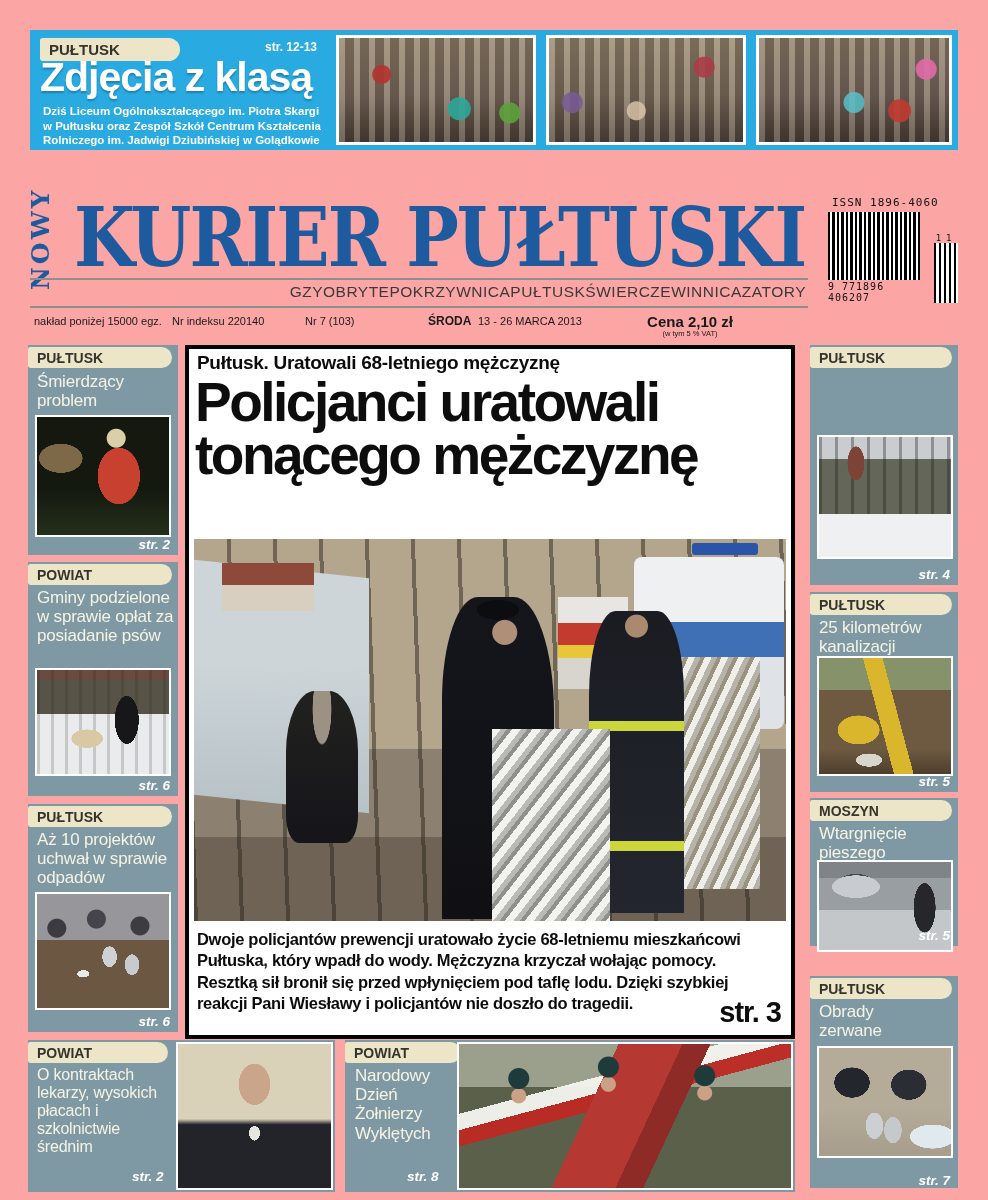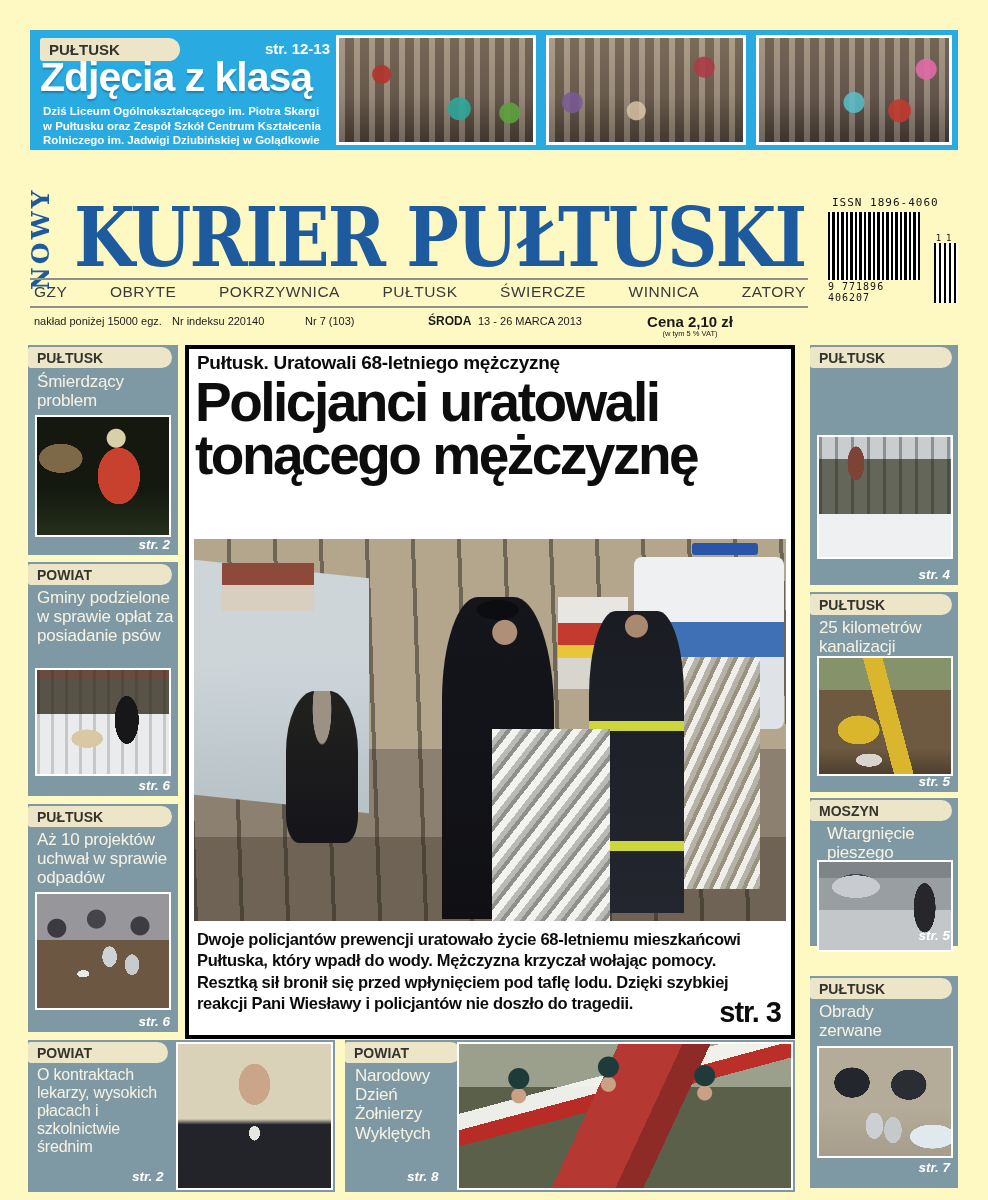--- a/index.html
+++ b/index.html
@@ -1,39 +1,39 @@
 <!DOCTYPE html>
 <html lang="pl" style="--banner-blue: #29abe2; --brand-blue: #1d5a9e; --panel: #7e99a4; --cream: #ece5c7; --ink: #111111;"><head>
 <meta charset="utf-8">
 <style>
   html,body{margin:0;padding:0;background:#e9e9e9;}
-  .page{position:relative;width:988px;height:1200px;background:#fef9c3;margin:0 auto;
+  .page{position:relative;width:988px;height:1200px;background:#fca5a5;margin:0 auto;
         font-family:"Liberation Sans",sans-serif;overflow:hidden;
         --banner-blue:#29abe2;--brand-blue:#1d5a9e;--panel:#7e99a4;--cream:#ece5c7;--ink:#111;}
 
   
   .banner{position:absolute;left:30px;top:30px;width:928px;height:120px;background:var(--banner-blue);}
   .tab{background:var(--cream);color:#34342e;font-weight:bold;font-size:14px;
        padding:3px 12px 2px 9px;border-radius:3px 13px 13px 3px;box-sizing:border-box;line-height:1.2;}
   .banner-tab{position:absolute;left:10px;top:8px;width:140px;height:23px;font-size:15px;}
-  .banner-ref{position:absolute;left:235px;top:10px;color:#fff;font-weight:bold;font-size:15px;}
+  .banner-ref{position:absolute;left:235px;top:10px;color:#fff;font-weight:bold;font-size:12px;}
   .banner-title{position:absolute;left:10px;top:24px;color:#fff;font-weight:bold;font-size:41px;
                 letter-spacing:-1px;text-shadow:0 2px 2px rgba(0,0,0,.25);}
   .banner-sub{position:absolute;left:13px;top:74px;color:#fff;font-weight:bold;font-size:11.5px;line-height:1.28;}
   .frame{position:absolute;background:#fff;padding:2px;box-sizing:border-box;}
   .frame3{padding:3px;}
   .ph{position:relative;width:100%;height:100%;overflow:hidden;}
 
   
   .nowy{position:absolute;left:26px;top:184px;height:106px;writing-mode:vertical-rl;transform:rotate(180deg);
         color:var(--brand-blue);font-family:"DejaVu Serif",serif;font-weight:bold;font-size:25px;letter-spacing:3px;}
   .mast{position:absolute;left:74px;top:188px;color:var(--brand-blue);font-family:"DejaVu Serif",serif;
         font-weight:bold;font-size:70px;letter-spacing:-2px;white-space:nowrap;transform:scaleY(1.18);transform-origin:top left;}
   .rule{position:absolute;left:30px;width:778px;height:2px;background:#8f8f8f;}
-  .towns{position:absolute;left:34px;top:283px;width:772px;display:flex;justify-content:space-between;
+  .towns{position:absolute;left:34px;top:283px;width:772px;display:flex;justify-content:flex-end;
          font-size:15.5px;color:#3a3a3a;letter-spacing:.5px;}
   .barcode-block{position:absolute;left:828px;top:196px;width:130px;}
   .issn{font-family:"DejaVu Sans Mono",monospace;font-size:11px;color:#111;letter-spacing:1px;margin-left:4px;}
   .bars-row{display:flex;align-items:flex-end;margin-top:3px;}
   .bars-main{width:92px;height:68px;background:repeating-linear-gradient(90deg,#000 0 2px,#fff 2px 4px,#000 4px 7px,#fff 7px 9px);}
   .bars-digits{font-family:"DejaVu Sans Mono",monospace;font-size:10px;letter-spacing:1px;color:#111;margin-top:1px;}
   .bars-addon{width:26px;margin-left:10px;}
   .addon-num{font-family:"DejaVu Sans Mono",monospace;font-size:9px;letter-spacing:5px;text-align:center;color:#111;}
   .bars-sm{height:60px;background:repeating-linear-gradient(90deg,#000 0 2px,#fff 2px 5px);}
 
@@ -271,34 +271,34 @@
     <div class="tab">PUŁTUSK</div>
     <div class="ptitle" style="top:26px;width:138px;">25 kilometrów kanalizacji</div>
     <div class="frame" style="left:7px;top:64px;width:136px;height:120px;">
       <div class="ph ph-digger"></div>
     </div>
     <div class="pref">str. 5</div>
   </div>
 
   <div class="panel" style="left:810px;top:798px;width:148px;height:148px;">
     <div class="tab">MOSZYN</div>
-    <div class="ptitle" style="top:26px;width:134px;margin-left:8px;">Wtargnięcie pieszego</div>
+    <div class="ptitle" style="top:26px;width:134px;">Wtargnięcie pieszego</div>
     <div class="frame" style="left:7px;top:62px;width:136px;height:92px;">
       <div class="ph ph-street"></div>
     </div>
     <div class="pref">str. 5</div>
   </div>
 
   <div class="panel" style="left:810px;top:976px;width:148px;height:212px;">
     <div class="tab">PUŁTUSK</div>
     <div class="ptitle" style="top:26px;width:90px;">Obrady zerwane</div>
     <div class="frame" style="left:7px;top:70px;width:136px;height:112px;">
       <div class="ph ph-table"></div>
     </div>
-    <div class="pref" style="bottom:13px;">str. 7</div>
+    <div class="pref" style="bottom:0;">str. 7</div>
   </div>
 
   <div class="panel" style="left:28px;top:1040px;width:307px;height:152px;">
     <div class="tab" style="width:140px;">POWIAT</div>
     <div class="ptitle" style="top:26px;width:136px;font-size:16px;">O kontraktach lekarzy, wysokich płacach i szkolnictwie średnim</div>
     <div class="pref" style="left:104px;right:auto;bottom:8px;">str. 2</div>
     <div class="frame" style="left:148px;top:2px;width:157px;height:148px;">
       <div class="ph ph-portrait"></div>
     </div>
   </div>

